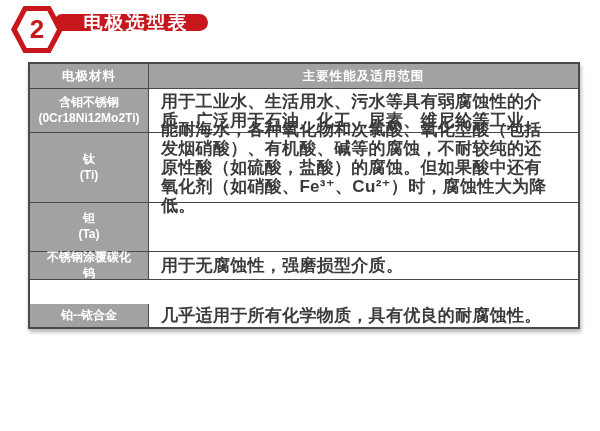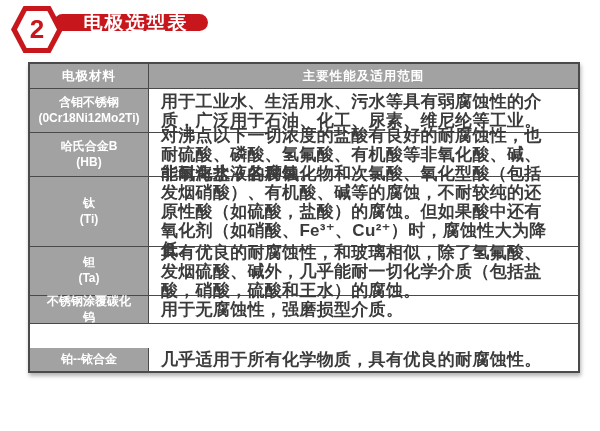--- a/index.html
+++ b/index.html
@@ -101,37 +101,31 @@
       <div class="cell-mat">电极材料</div>
       <div class="cell-desc">主要性能及适用范围</div>
     </div>
 
     <div class="row" style="height:44px">
       <div class="cell-mat">含钼不锈钢
 (0Cr18Ni12Mo2Ti)</div>
       <div class="cell-desc">用于工业水、生活用水、污水等具有弱腐蚀性的介质，广泛用于石油、化工、尿素、维尼纶等工业。</div>
     </div>
 
-    <div class="row" style="height:44px">
-      <div class="cell-mat">哈氏合金B
-(HB)</div>
-      <div class="cell-desc">对沸点以下一切浓度的盐酸有良好的耐腐蚀性，也耐硫酸、磷酸、氢氟酸、有机酸等非氧化酸、碱、非氧化盐液的腐蚀。</div>
-    </div>
 
 
     <div class="row" style="height:70px">
       <div class="cell-mat">钛
 (Ti)</div>
       <div class="cell-desc">能耐海水，各种氧化物和次氯酸、氧化型酸（包括发烟硝酸）、有机酸、碱等的腐蚀，不耐较纯的还原性酸（如硫酸，盐酸）的腐蚀。但如果酸中还有氧化剂（如硝酸、Fe³⁺、Cu²⁺）时，腐蚀性大为降低。</div>
     </div>
 
     <div class="row" style="height:49px">
       <div class="cell-mat">钽
 (Ta)</div>
-      <div class="cell-desc">具有优良的耐腐蚀性，和玻璃相似，除了氢氟酸、发烟硫酸、碱外，几乎能耐一切化学介质（包括盐酸，硝酸，硫酸和王水）的腐蚀。</div>
     </div>
 
     <div class="row" style="height:28px">
       <div class="cell-mat">不锈钢涂覆碳化钨</div>
       <div class="cell-desc">用于无腐蚀性，强磨损型介质。</div>
     </div>
 
     <div class="row" style="height:23px">
       <div class="cell-mat">铂--铱合金</div>
       <div class="cell-desc">几乎适用于所有化学物质，具有优良的耐腐蚀性。</div>

